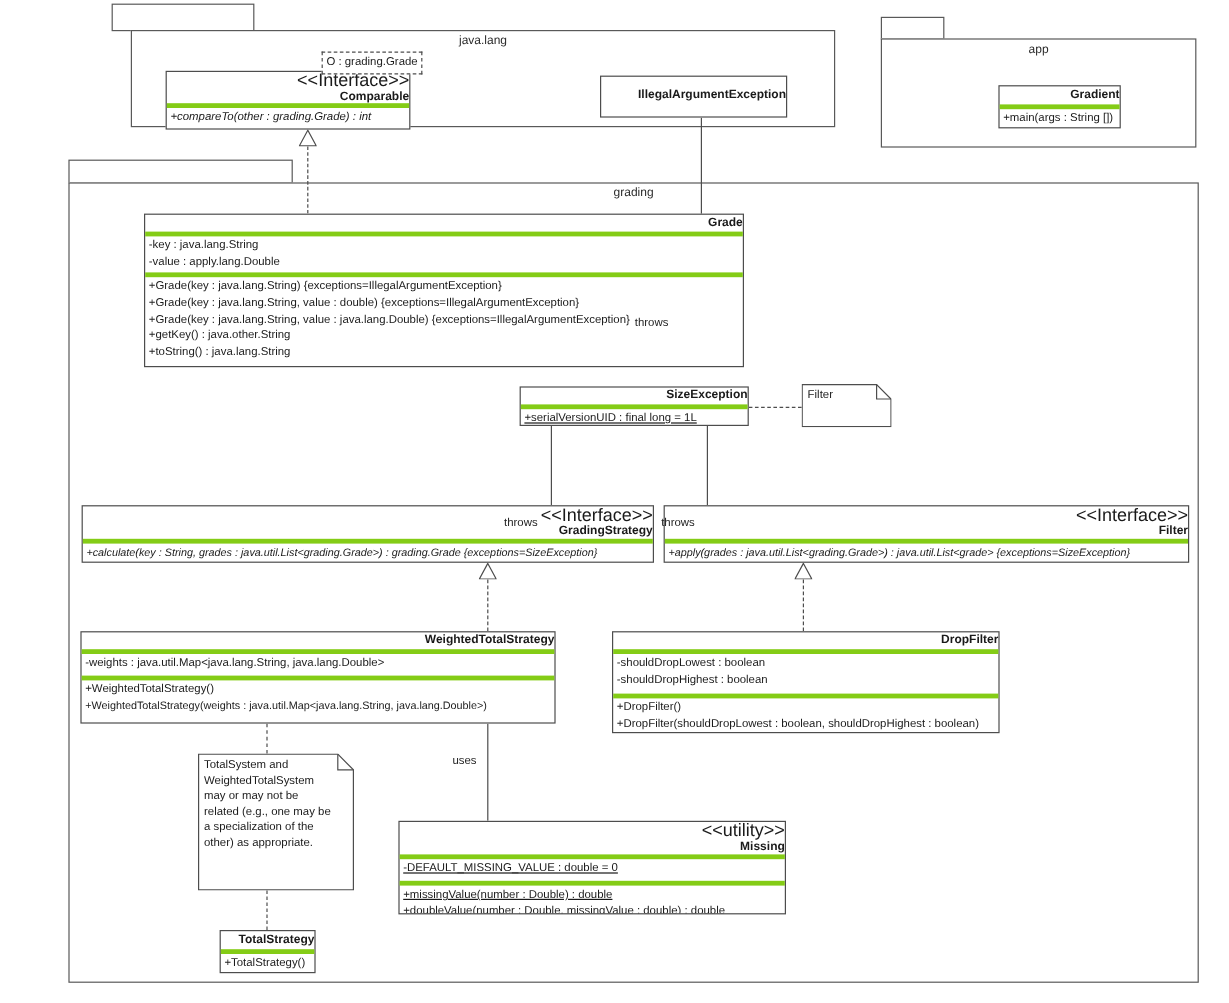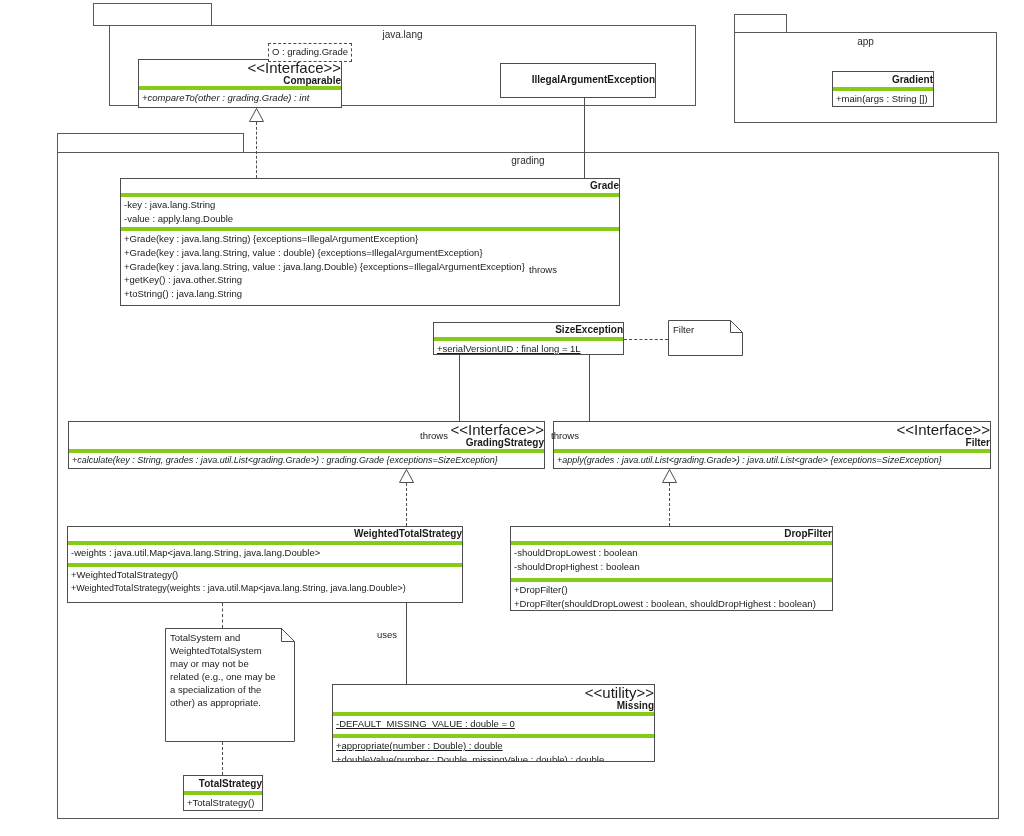--- a/index.html
+++ b/index.html
@@ -168,21 +168,21 @@
 
   <div class="abs cls" style="left:332px;top:684px;width:323px;height:78px;">
     <div class="hd" style="height:27px;">
       <div class="st">&lt;&lt;utility&gt;&gt;</div>
       <div class="nm">Missing</div>
     </div>
     <div class="sec" style="height:17px;">
       <div class="m u">-DEFAULT_MISSING_VALUE : double = 0</div>
     </div>
     <div class="sec grow">
-      <div class="m u">+appropriate(number : Double) : double</div>
+      <div class="m u">+missingValue(number : Double) : double</div>
       <div class="m u">+doubleValue(number : Double, missingValue : double) : double</div>
     </div>
   </div>
 
   <div class="abs cls" style="left:183px;top:775px;width:80px;height:36px;">
     <div class="hd" style="height:15px;">
         <div class="nm" style="line-height:15px;">TotalStrategy</div>
       </div>
     <div class="sec grow">
       <div class="m">+TotalStrategy()</div>

